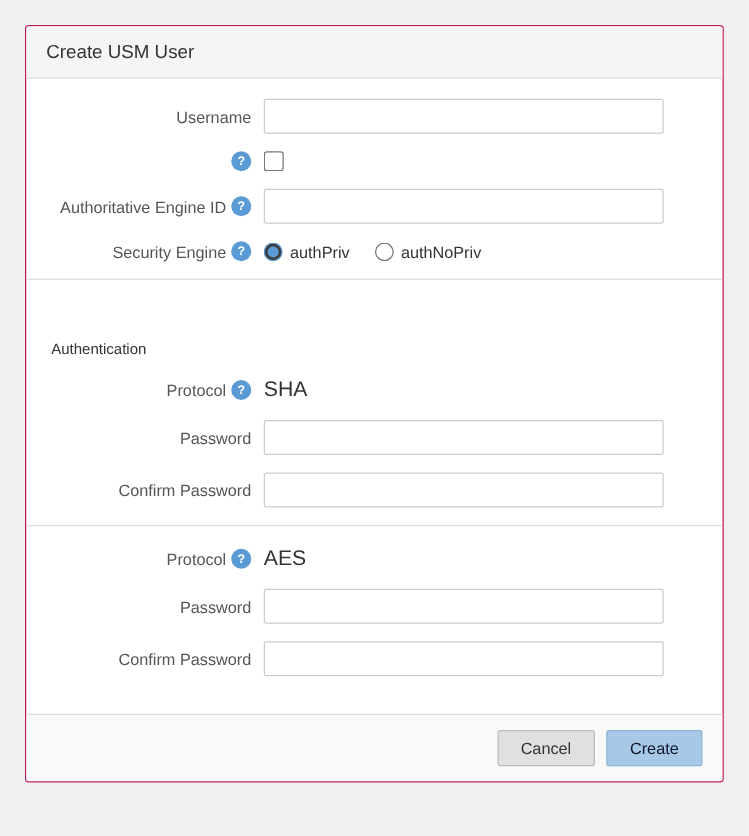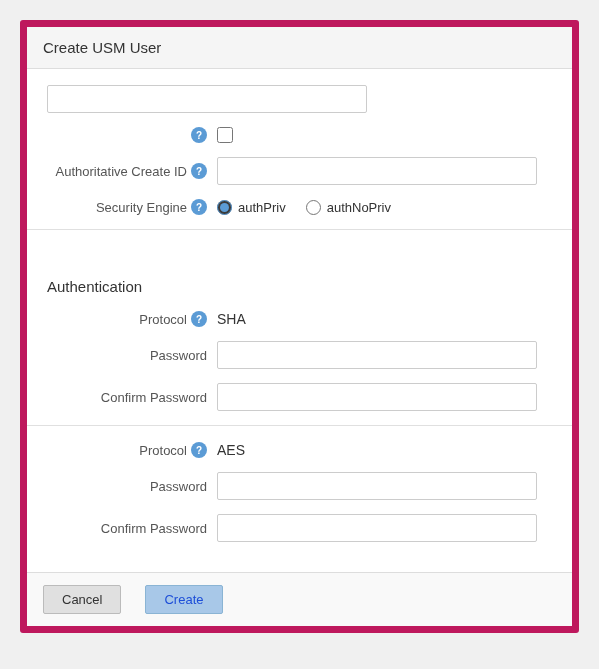--- a/index.html
+++ b/index.html
@@ -9,21 +9,21 @@
       background: #f0f0f0;
       display: flex;
       justify-content: center;
       align-items: flex-start;
       min-height: 669px;
       padding: 20px;
     }
     .panel {
       background: #fff;
       width: 560px;
-      border: 7px solid #be185d;
+      border: 1px solid #be185d;
       border-radius: 3px;
       overflow: hidden;
     }
     .panel-header {
       background: #f5f5f5;
       border-bottom: 1px solid #ddd;
       padding: 12px 16px;
       font-size: 15px;
       font-weight: normal;
       color: #333;
@@ -94,77 +94,81 @@
       height: 15px;
       cursor: pointer;
       accent-color: #5b9bd5;
     }
     .section-divider {
       border: none;
       border-top: 1px solid #e0e0e0;
       margin: 10px 0 16px 0;
     }
     .section-title {
-      font-size: 15px;
+      font-size: 12px;
       color: #333;
       font-weight: normal;
       padding: 0 20px;
       margin-bottom: 16px;
       margin-top: 48px;
     }
     .protocol-value {
       color: #333;
-      font-size: 14px;
+      font-size: 17px;
     }
     .panel-footer {
       border-top: 1px solid #ddd;
       padding: 12px 16px;
       display: flex;
-      gap: 24px;
+      justify-content: flex-end;
+      gap: 9px;
       background: #f9f9f9;
     }
     .btn {
       padding: 6px 18px;
       font-size: 13px;
       border: 1px solid #ccc;
       border-radius: 2px;
       cursor: pointer;
     }
     .btn-cancel {
       background: #e0e0e0;
       color: #333;
       border-color: #bbb;
     }
     .btn-create {
       background: #a8c8e8;
-      color: #1d4ed8;
+      color: #0f172a;
       border-color: #8ab4d4;
     }
   </style>
 </head>
 <body>
 
 <div class="panel">
   <div class="panel-header">Create USM User</div>
   <div class="panel-body">
 
     <div class="form-row">
+      <div class="form-label">
+        <span>Username</span>
+      </div>
       <input class="form-control" type="text" style="">
     </div>
 
     <div class="form-row">
       <div class="form-label">
         <span class="help-icon">?</span>
       </div>
       <input class="checkbox-input" type="checkbox" style="">
     </div>
 
     <div class="form-row">
       <div class="form-label">
-        <span>Authoritative Create ID</span>
+        <span>Authoritative Engine ID</span>
         <span class="help-icon">?</span>
       </div>
       <input class="form-control" type="text" style="">
     </div>
 
     <div class="form-row">
       <div class="form-label">
         <span>Security Engine</span>
         <span class="help-icon">?</span>
       </div>

